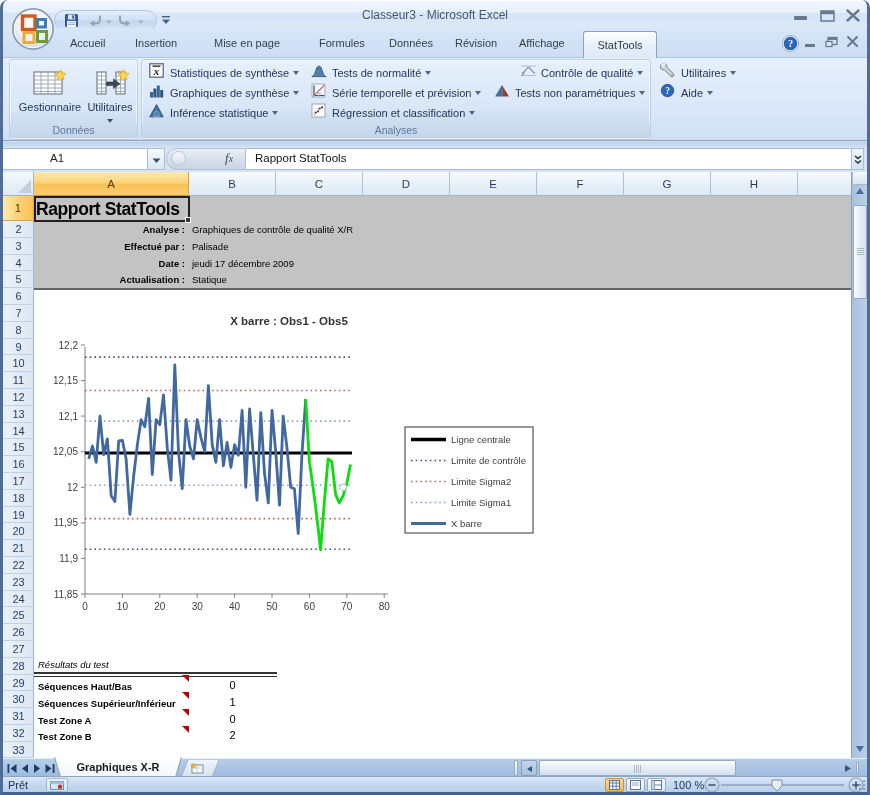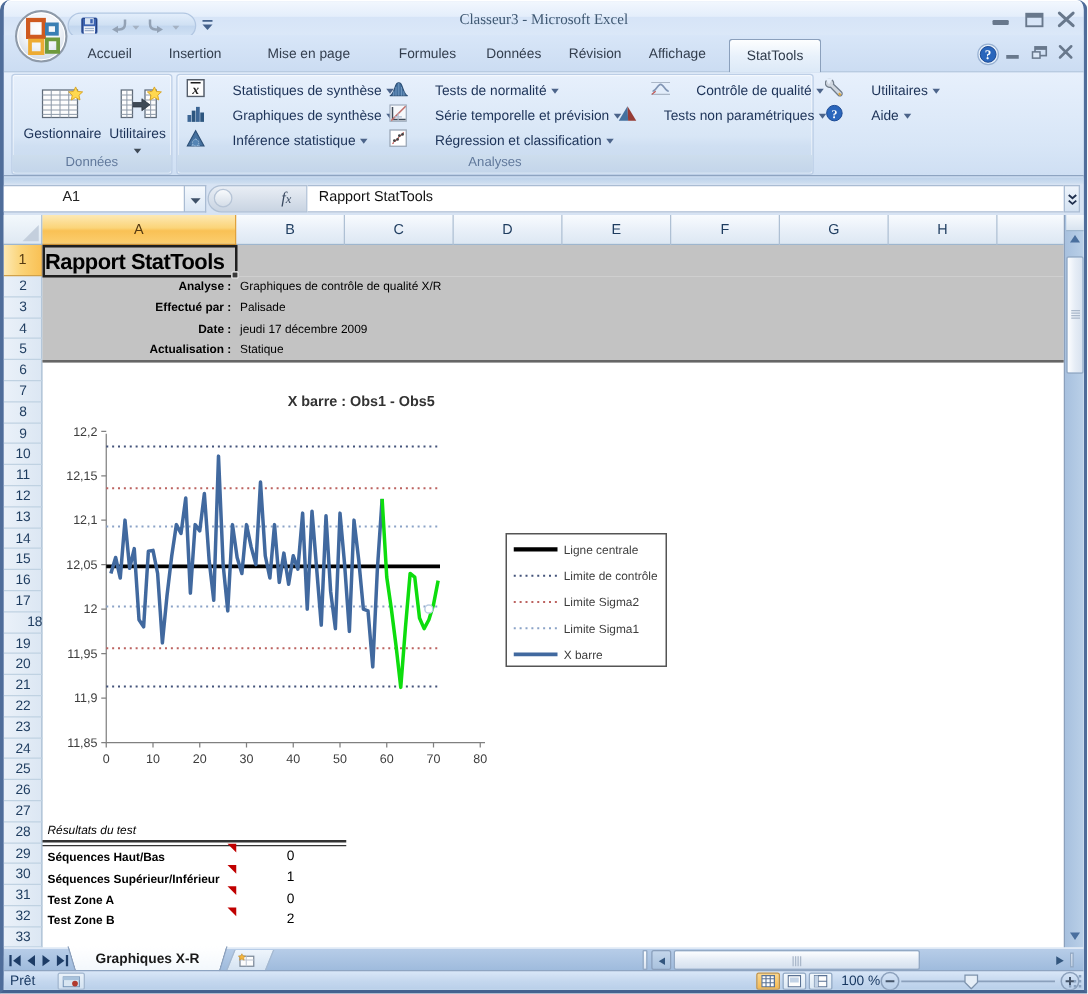--- a/index.html
+++ b/index.html
@@ -6,21 +6,21 @@
 html,body { width:870px; height:795px; overflow:hidden; }
 body { font-family:"Liberation Sans",sans-serif; background:#fff; position:relative; }
 .abs { position:absolute; }
 .shift { position:absolute; left:-3px; top:0; width:873px; height:100%; }
 #win { position:absolute; left:0; top:0; width:870px; height:795px;
   border-left:3px solid #4f6d9a; border-right:3px solid #4f6d9a; border-bottom:3px solid #44628f;
   border-radius:8px 8px 0 0; overflow:hidden;
   background:#d1e0f3; }
 #titlebar { position:absolute; left:0; top:0; width:864px; height:28px;
   background:linear-gradient(#f2f7fe 0%, #e4eefb 45%, #d6e4f7 46%, #dbe8f8 100%);
-  border-radius:6px 6px 0 0; border-top:1px solid #fff;font-family:Liberation Serif, serif; }
+  border-radius:6px 6px 0 0; border-top:1px solid #fff; }
 #tabrow { position:absolute; left:0; top:28px; width:864px; height:30px;
   background:linear-gradient(#d8e6f8, #cbdcf2); }
 #ribbon { position:absolute; left:0; top:58px; width:864px; height:83px;
   background:linear-gradient(#e7f0fc, #d8e6f7 70%, #cfdff3);
   border-bottom:1px solid #8ea4c1; }
 #ribbonshadow { position:absolute; left:0; top:142px; width:864px; height:5px;
   background:linear-gradient(#bdd2ea,#cfdff1); }
 #fbar { position:absolute; left:0; top:147px; width:864px; height:25px;
   background:#d7e3f3; }
 #sheetzone { position:absolute; left:0; top:172px; width:864px; height:586px; background:#fff; }
@@ -30,21 +30,21 @@
 #statusbar { position:absolute; left:0; top:776px; width:864px; height:16px;
   background:linear-gradient(#d9e7f8,#c4d7ee 55%,#b9cfe9); border-top:1px solid #8ea4c1;padding-left:16px; }
 .grp { position:absolute; top:1px; height:81px; border:1px solid #bccee6;
   border-radius:3px; background:linear-gradient(#e7f0fc, #d8e6f6 62%, #cfdff2 72%, #c7d9ee);
   box-shadow:inset 0 0 0 1px rgba(255,255,255,.55); }
 .glabel { position:absolute; left:0; bottom:1px; width:100%; height:14px;
   font-size:10.5px; color:#60789b; text-align:center;
   background:linear-gradient(#cddded,#c3d5ea); border-radius:0 0 3px 3px; }
 .ri { position:absolute; height:18px; white-space:nowrap; }
 .ri .ric { display:inline-block; vertical-align:middle; width:17px; }
-.ri .rit { display:inline-block; vertical-align:middle; font-size:11px; color:#1c3257; margin-left:20px; }
+.ri .rit { display:inline-block; vertical-align:middle; font-size:11px; color:#1c3257; margin-left:4px; }
 .ri .caret { display:inline-block; vertical-align:middle; width:0; height:0;
   border-left:3px solid transparent; border-right:3px solid transparent; border-top:4px solid #4c648a; margin-left:4px; }
 .hdr { position:absolute; top:0; width:87px; height:24px; text-align:center; line-height:24px;
   font-size:11.5px; color:#1e3c5f; border-right:1px solid #aec0d4; }
 .rhd { position:absolute; left:3px; width:31px; height:16.8px; text-align:center;
   font-size:11px; color:#1e3c5f; border-bottom:1px solid #c0d2e2; line-height:16.5px; }
 .rptl { position:absolute; left:34px; width:151px; text-align:right; font-size:9.5px; font-weight:bold; color:#000; }
 .rptv { position:absolute; left:192px; font-size:9.5px; color:#000; white-space:nowrap; }
 .resl { position:absolute; left:38px; font-size:9.5px; font-weight:bold; color:#000; white-space:nowrap; }
 .resv { position:absolute; left:189px; width:87px; text-align:center; font-size:11px; color:#000; }
@@ -302,21 +302,21 @@
       <div class="rhd" style="top:149.8px;height:16.8px;">8</div>
       <div class="rhd" style="top:166.6px;height:16.8px;">9</div>
       <div class="rhd" style="top:183.4px;height:16.8px;">10</div>
       <div class="rhd" style="top:200.2px;height:16.8px;">11</div>
       <div class="rhd" style="top:217.0px;height:16.8px;">12</div>
       <div class="rhd" style="top:233.8px;height:16.8px;">13</div>
       <div class="rhd" style="top:250.6px;height:16.8px;">14</div>
       <div class="rhd" style="top:267.4px;height:16.8px;">15</div>
       <div class="rhd" style="top:284.2px;height:16.8px;">16</div>
       <div class="rhd" style="top:301.0px;height:16.8px;">17</div>
-      <div class="rhd" style="top:317.8px;height:16.8px;text-align:right;">18</div>
+      <div class="rhd" style="top:317.8px;height:16.8px;">18</div>
       <div class="rhd" style="top:334.6px;height:16.8px;">19</div>
       <div class="rhd" style="top:351.4px;height:16.8px;">20</div>
       <div class="rhd" style="top:368.2px;height:16.8px;">21</div>
       <div class="rhd" style="top:385.0px;height:16.8px;">22</div>
       <div class="rhd" style="top:401.8px;height:16.8px;">23</div>
       <div class="rhd" style="top:418.6px;height:16.8px;">24</div>
       <div class="rhd" style="top:435.4px;height:16.8px;">25</div>
       <div class="rhd" style="top:452.2px;height:16.8px;">26</div>
       <div class="rhd" style="top:469.0px;height:16.8px;">27</div>
       <div class="rhd" style="top:485.8px;height:16.8px;">28</div>

